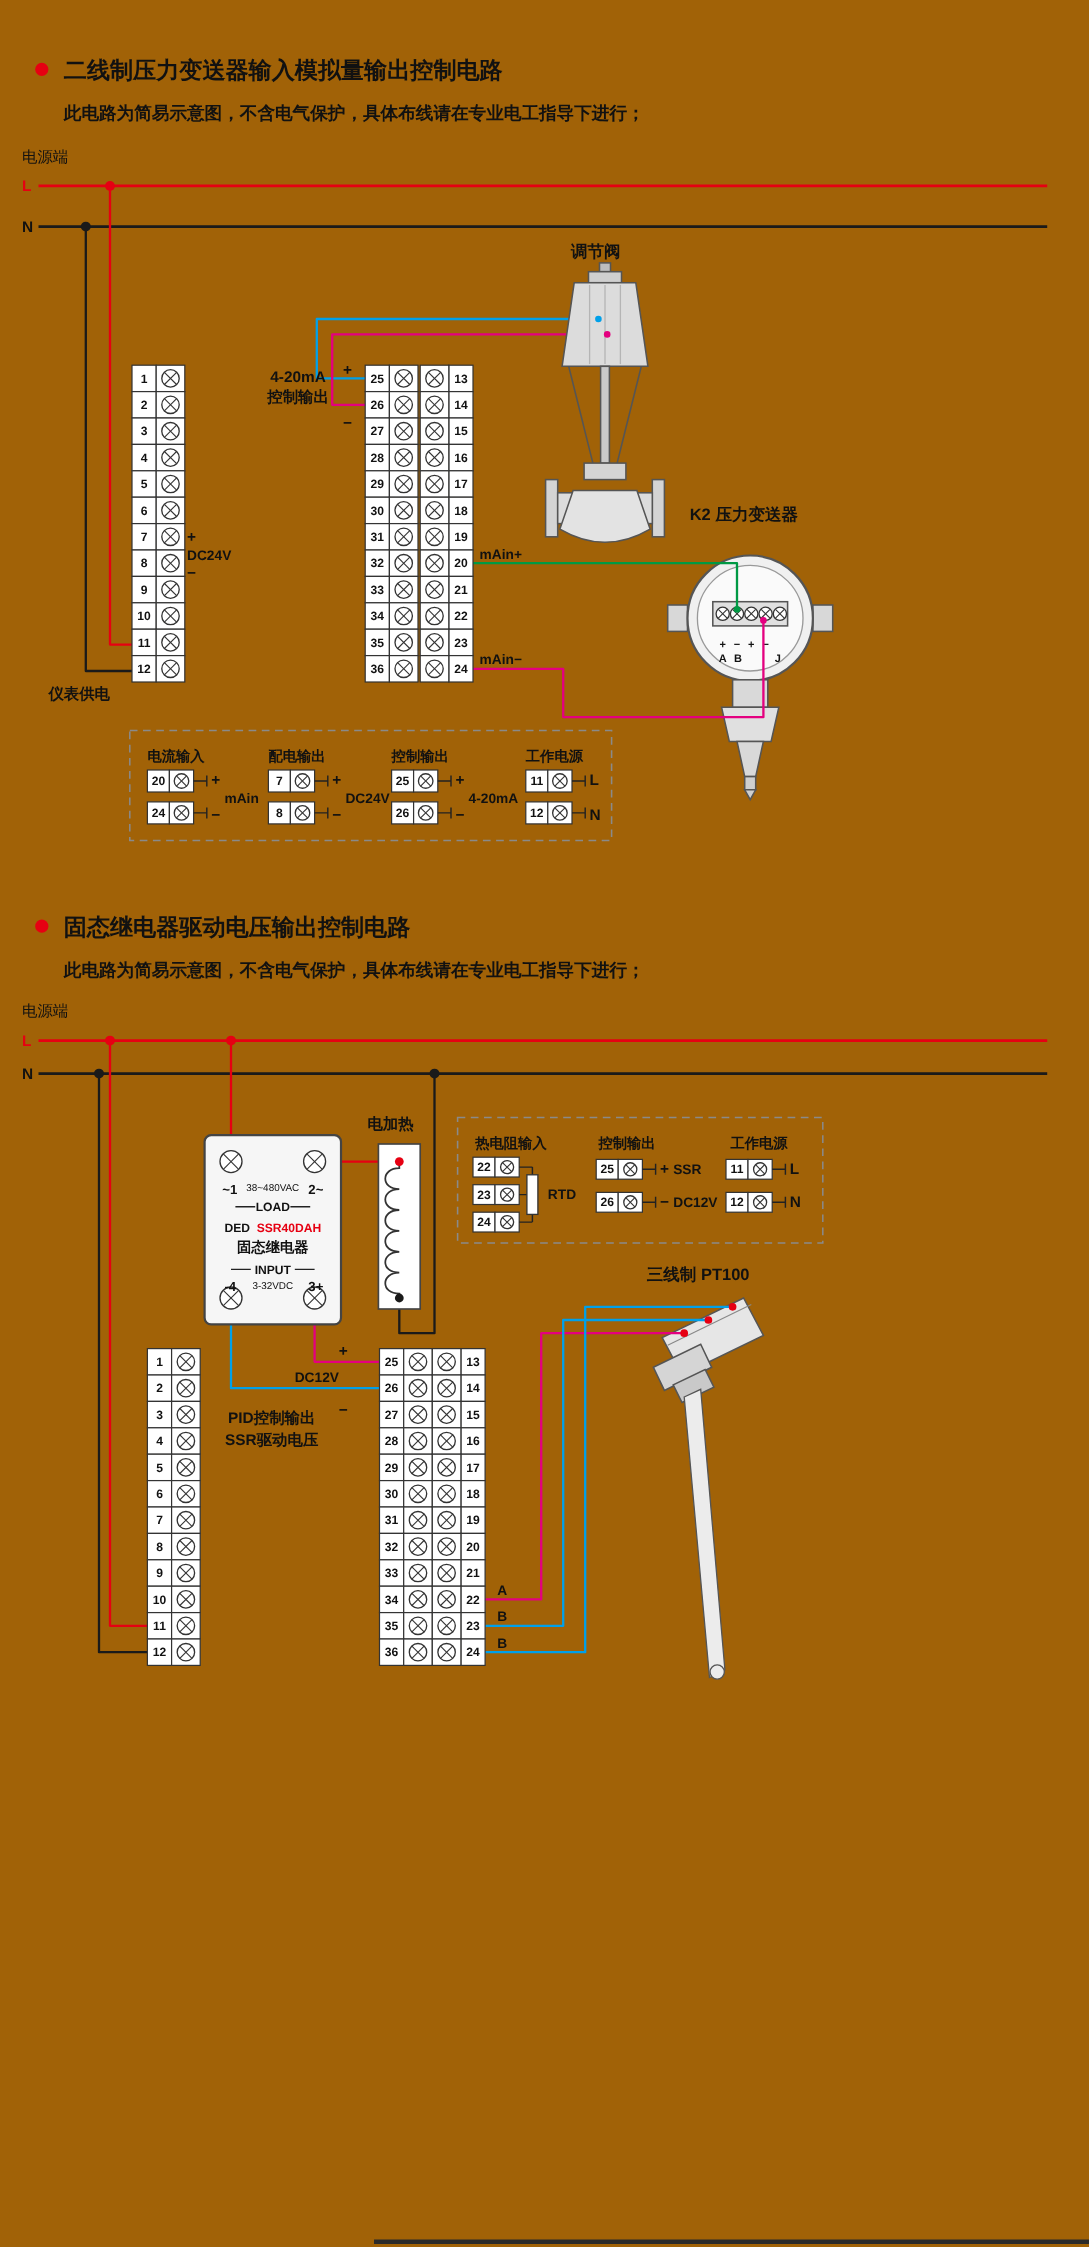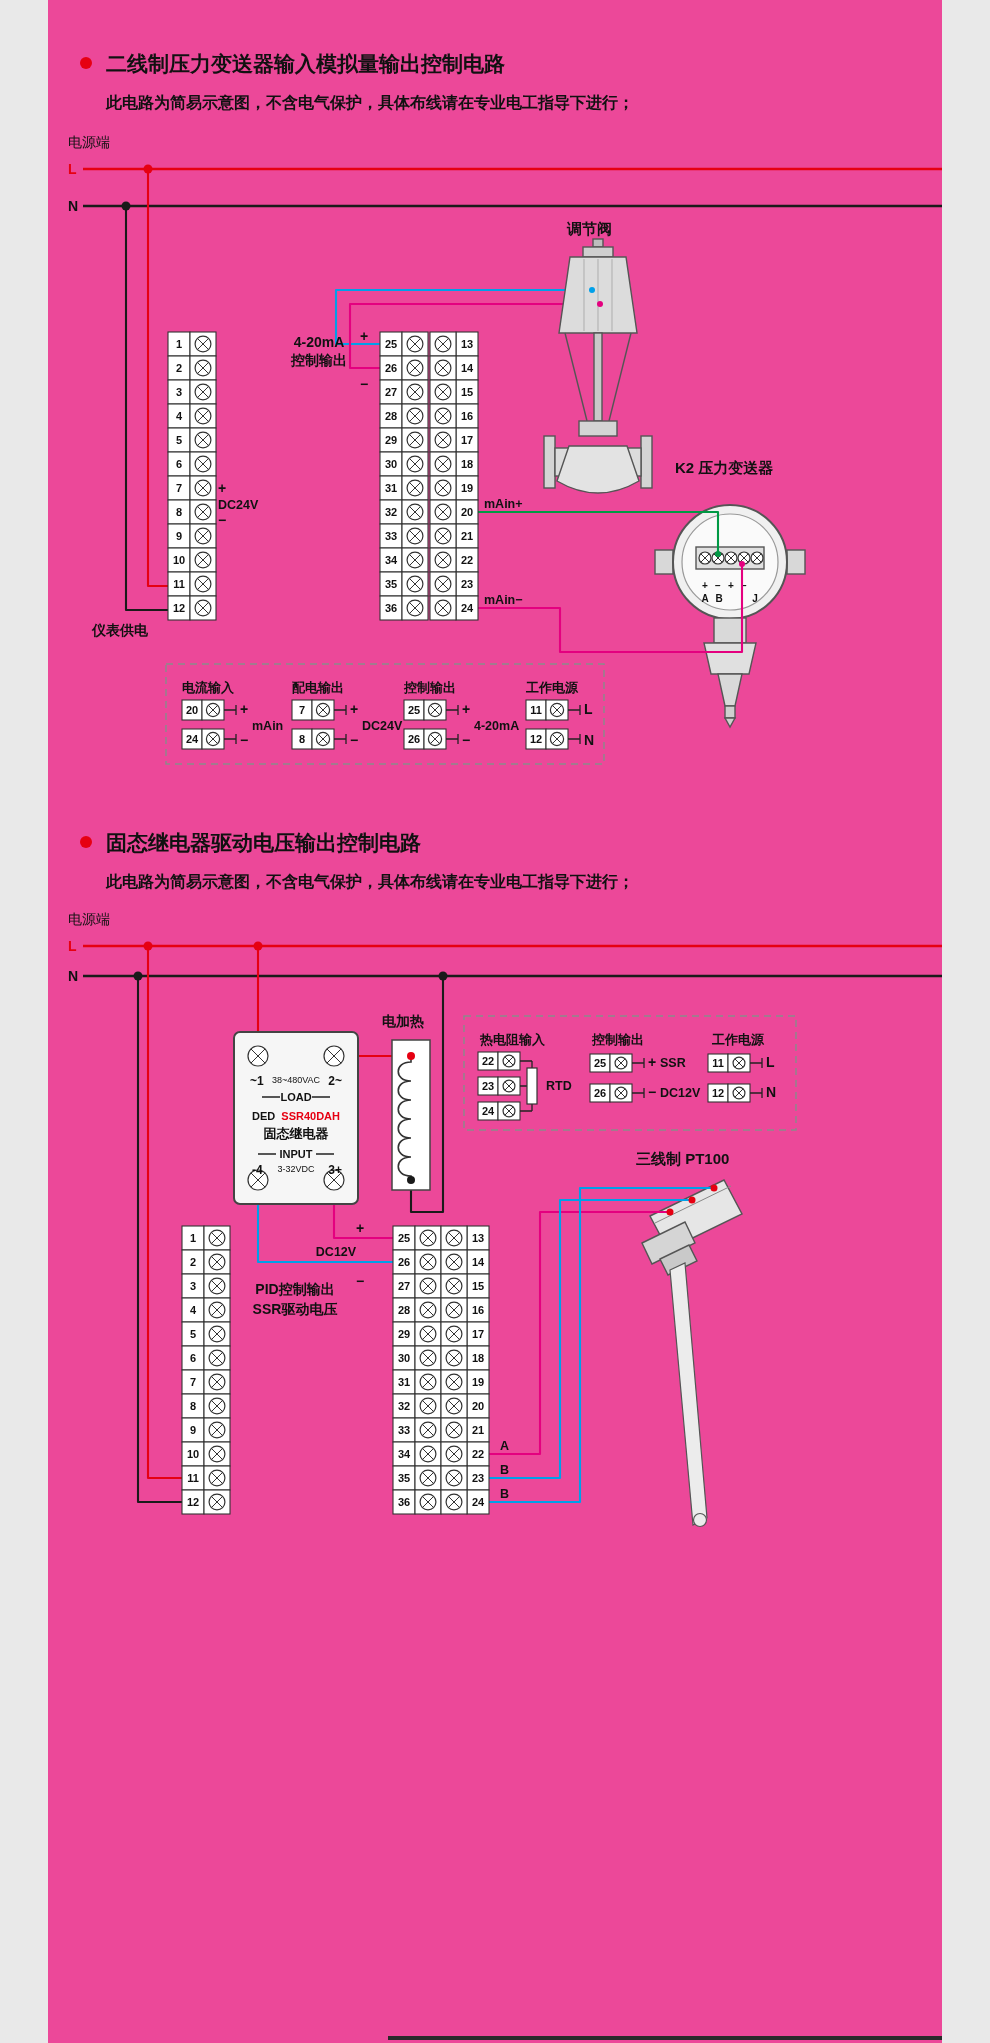--- a/index.html
+++ b/index.html
@@ -1,16 +1,16 @@
 <!DOCTYPE html>
 <html><head>
 <meta charset="utf-8">
 <style>
   html,body{margin:0;padding:0;background:#e9e9e9}
-  .page{width:894px;height:2043px;margin:0 auto;background:#ec4899;position:relative;overflow:hidden}
+  .page{width:990px;height:2043px;margin:0 auto;background:#a16207;position:relative;overflow:hidden}
   svg{display:block}
   text{font-family:"Liberation Sans","DejaVu Sans",sans-serif;fill:#111}
   .h1{font-size:21px;font-weight:700}
   .h2{font-size:16px;font-weight:700}
   .lbl{font-size:14px}
   .lblb{font-size:14px;font-weight:700}
   .lblb15{font-size:15px;font-weight:700}
   .sm{font-size:12.5px;font-weight:700}
   .lgt{font-size:13px;font-weight:700}
   .sign{font-size:14px;font-weight:700}

